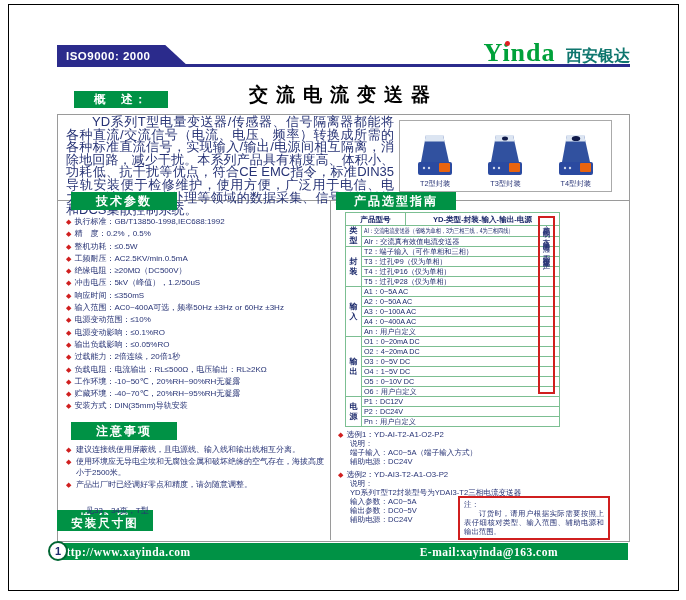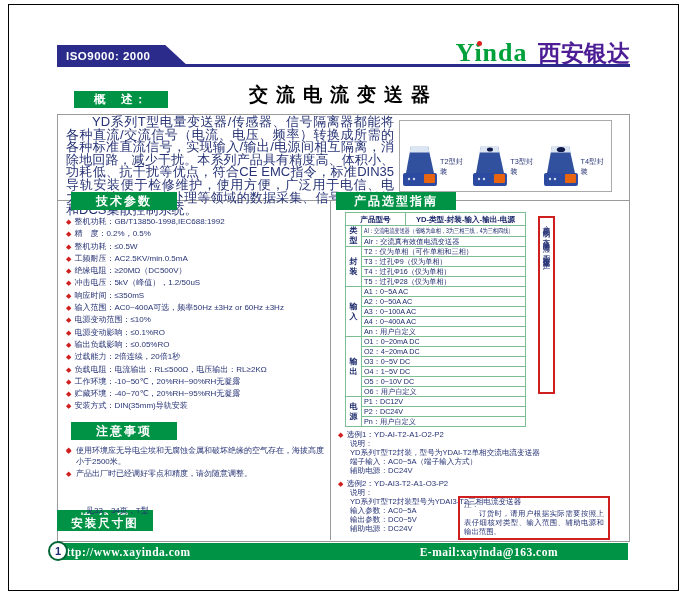--- a/index.html
+++ b/index.html
@@ -10,57 +10,57 @@
 
   
   .iso-banner{left:57px;top:45px;width:132px;height:22px;background:#2b2b8c;color:#fff;
     font-weight:bold;font-size:11.5px;display:flex;align-items:center;padding-left:9px;box-sizing:border-box;
     clip-path:polygon(0 0,82% 0,100% 100%,0 100%);letter-spacing:.5px;text-align:right;}
   .header-line{left:57px;top:64px;width:573px;height:3px;background:#2b2b8c;}
   .logo{left:400px;top:38px;width:230px;text-align:right;white-space:nowrap;}
   .logo-latin{position:relative;font-family:"Liberation Serif","DejaVu Serif",serif;font-weight:bold;
     font-size:26px;color:#00a13a;letter-spacing:1px;}
   .logo-dot{position:absolute;left:21px;top:3px;width:5px;height:5px;border-radius:50%;background:#e02020;}
-  .logo-cjk{font-weight:bold;font-size:23px;color:#4c1d95;margin-left:6px;font-family:"Liberation Serif","DejaVu Serif",serif;}
+  .logo-cjk{font-weight:bold;font-size:16px;color:#0f766e;margin-left:6px;font-family:"Liberation Serif","DejaVu Serif",serif;}
   .doc-title{left:57px;top:82px;width:573px;text-align:center;font-size:19px;font-weight:bold;color:#000;letter-spacing:8px;}
 
   
   .content-box{left:57px;top:114px;width:571px;height:426px;border:1px solid #9a9a9a;background:#fff;}
   .hline{left:57px;top:200px;width:572px;height:1px;background:#9a9a9a;}
   .vline{left:330px;top:200px;width:1px;height:340px;background:#9a9a9a;}
 
   
   .gtab{background:#009245;color:#fff;font-weight:bold;display:flex;align-items:center;justify-content:center;
     font-size:11.5px;letter-spacing:2px;}
 
   .overview-tab{left:74px;top:91px;width:94px;height:17px;}
   .overview-text{left:66px;top:116px;width:328px;font-size:13px;line-height:12.6px;color:#273375;text-indent:2em;text-align:justify;}
 
   .products-box{left:399px;top:120px;width:213px;height:72px;border:1px solid #aaa;display:flex;align-items:flex-end;justify-content:space-around;padding-bottom:2px;box-sizing:border-box;}
-  .product{display:flex;flex-direction:row;align-items:center;}
+  .product{display:flex;flex-direction:column;align-items:center;}
   .product-label{font-size:7.3px;color:#273375;margin-top:1px;}
 
   .tech-tab{left:71px;top:192px;width:106px;height:18px;font-size:12px;}
   .tech-list{left:66px;top:216px;width:262px;}
   .ti{white-space:nowrap;font-size:8px;color:#273375;line-height:12.3px;}
   .mk{color:#d01f1f;margin-right:3px;font-size:7px;}
 
   .notes-tab{left:71px;top:422px;width:106px;height:18px;font-size:12px;}
   .notes-list{left:66px;top:444px;width:258px;}
   .ni{position:relative;font-size:8px;color:#273375;line-height:11px;padding-left:10px;margin-bottom:1px;}
   .ni .mk{position:absolute;left:0;top:0;}
 
   .wiring-tab{left:57px;top:487px;width:96px;height:16px;font-size:11.5px;margin-top:23px;}
   .wiring-note{left:86px;top:505px;font-size:8px;color:#273375;}
   .dims-tab{left:57px;top:515px;width:96px;height:16px;font-size:11.5px;}
   .dims-note{left:86px;top:548px;font-size:10px;color:#273375;}
 
   .sel-tab{left:336px;top:192px;width:120px;height:18px;font-size:12px;}
   .sel-table-wrap{left:345px;top:212px;}
-  .sel-table{border-collapse:collapse;table-layout:fixed;width:181px;}
+  .sel-table{border-collapse:collapse;table-layout:fixed;width:215px;}
   .sel-table td{border:1px solid #7cbf92;font-size:7.2px;color:#1c2a6b;padding:0 2px;height:9px;line-height:9px;white-space:nowrap;overflow:hidden;}
   .sel-table tr.hdr td{text-align:center;font-weight:bold;height:12px;font-size:7.6px;}
   .sel-table td.grp{text-align:center;font-size:8px;font-weight:bold;white-space:normal;word-break:break-all;line-height:10px;padding:0;}
   .tight{display:inline-block;transform:scaleX(.78);transform-origin:0 50%;font-size:6.6px;}
 
   .vnote-box{left:538px;top:216px;width:17px;height:178px;border:2px solid #d01f1f;display:flex;justify-content:center;box-sizing:border-box;}
   .vnote{writing-mode:vertical-rl;text-orientation:upright;font-size:7.4px;line-height:13px;color:#273375;letter-spacing:1px;padding-top:2px;}
 
   .examples{left:338px;top:430px;width:210px;}
   .ex-title{font-size:7.8px;color:#273375;line-height:9px;}
@@ -131,41 +131,41 @@
         <rect x="24" y="31" width="11" height="9" rx="1" fill="#e9640f"></rect>
         <circle cx="9" cy="36" r="1.2" fill="#cfd8ea"></circle>
           <circle cx="14" cy="36" r="1.2" fill="#cfd8ea"></circle>
       </svg>
       <div class="product-label">T4型封装</div>
     </div>
   </div>
 
   <div class="abs gtab tech-tab">技术参数</div>
   <div class="abs tech-list">
-    <div class="ti"><span class="mk">◆</span><span>整机功耗：GB/T13850-1998,IEC688:1992</span></div>
+    <div class="ti"><span class="mk">◆</span><span>执行标准：GB/T13850-1998,IEC688:1992</span></div>
     <div class="ti"><span class="mk">◆</span><span>精　度：0.2%，0.5%</span></div>
     <div class="ti"><span class="mk">◆</span><span>整机功耗：≤0.5W</span></div>
     <div class="ti"><span class="mk">◆</span><span>工频耐压：AC2.5KV/min.0.5mA</span></div>
     <div class="ti"><span class="mk">◆</span><span>绝缘电阻：≥20MΩ（DC500V）</span></div>
     <div class="ti"><span class="mk">◆</span><span>冲击电压：5kV（峰值），1.2/50uS</span></div>
     <div class="ti"><span class="mk">◆</span><span>响应时间：≤350mS</span></div>
     <div class="ti"><span class="mk">◆</span><span>输入范围：AC0~400A可选，频率50Hz ±3Hz or 60Hz ±3Hz</span></div>
     <div class="ti"><span class="mk">◆</span><span>电源变动范围：≤10%</span></div>
     <div class="ti"><span class="mk">◆</span><span>电源变动影响：≤0.1%RO</span></div>
     <div class="ti"><span class="mk">◆</span><span>输出负载影响：≤0.05%RO</span></div>
     <div class="ti"><span class="mk">◆</span><span>过载能力：2倍连续，20倍1秒</span></div>
     <div class="ti"><span class="mk">◆</span><span>负载电阻：电流输出：RL≤500Ω，电压输出：RL≥2KΩ</span></div>
     <div class="ti"><span class="mk">◆</span><span>工作环境：-10~50℃，20%RH~90%RH无凝露</span></div>
     <div class="ti"><span class="mk">◆</span><span>贮藏环境：-40~70℃，20%RH~95%RH无凝露</span></div>
     <div class="ti"><span class="mk">◆</span><span>安装方式：DIN(35mm)导轨安装</span></div>
   </div>
 
   <div class="abs gtab notes-tab">注意事项</div>
   <div class="abs notes-list">
-    <div class="ni"><span class="mk">◆</span></div>
+    <div class="ni"><span class="mk">◆</span><span>建议连接线使用屏蔽线，且电源线、输入线和输出线相互分离。</span></div>
     <div class="ni"><span class="mk">◆</span><span>使用环境应无导电尘埃和无腐蚀金属和破坏绝缘的空气存在，海拔高度小于2500米。</span></div>
     <div class="ni"><span class="mk">◆</span><span>产品出厂时已经调好零点和精度，请勿随意调整。</span></div>
   </div>
 
   <div class="abs gtab wiring-tab">接 线 图</div>
   <div class="abs wiring-note">见33、34页，T型</div>
   <div class="abs gtab dims-tab">安装尺寸图</div>
   <div class="abs dims-note">见38页，T型</div>
 
   <div class="abs gtab sel-tab">产品选型指南</div>
@@ -183,21 +183,21 @@
       </tr>
       <tr>
         <td class="grp" rowspan="2">类型</td>
         <td class="val" colspan="2"><span class="tight">AI：交流电流变送器（省略为单相，3为三相三线，4为三相四线）</span></td>
       </tr>
       <tr>
             <td class="val" colspan="2">AIr：交流真有效值电流变送器</td>
           </tr>
       <tr>
         <td class="grp" rowspan="4">封装</td>
-        <td class="val" colspan="2">T2：仅为单相（可作单相和三相）</td>
+        <td class="val" colspan="2">T2：端子输入（可作单相和三相）</td>
       </tr>
       <tr>
             <td class="val" colspan="2">T3：过孔Φ9（仅为单相）</td>
           </tr>
       <tr>
             <td class="val" colspan="2">T4：过孔Φ16（仅为单相）</td>
           </tr>
       <tr>
             <td class="val" colspan="2">T5：过孔Φ28（仅为单相）</td>
           </tr>
@@ -250,21 +250,20 @@
       </table>
   </div>
 
   <div class="abs vnote-box">
     <div class="vnote">单相两线制，在下单时请注明，否则按照常规生产。</div>
   </div>
 
   <div class="abs examples">
     <div class="ex-title"><span class="mk">◆</span><span>选例1：YD-AI-T2-A1-O2-P2</span></div>
     <div class="ex-line">说明：</div>
-    <div class="ex-line">YD系列T型T2封装，型号为YDAI-T2单相交流电流变送器</div>
     <div class="ex-line">端子输入：AC0~5A（端子输入方式）</div>
     <div class="ex-line">辅助电源：DC24V</div>
     <div class="ex-gap"></div>
     <div class="ex-title"><span class="mk">◆</span><span>选例2：YD-AI3-T2-A1-O3-P2</span></div>
     <div class="ex-line">说明：</div>
     <div class="ex-line">YD系列T型T2封装型号为YDAI3-T2三相电流变送器</div>
     <div class="ex-line">输入参数：AC0~5A</div>
     <div class="ex-line">输出参数：DC0~5V</div>
     <div class="ex-line">辅助电源：DC24V</div>
   </div>

